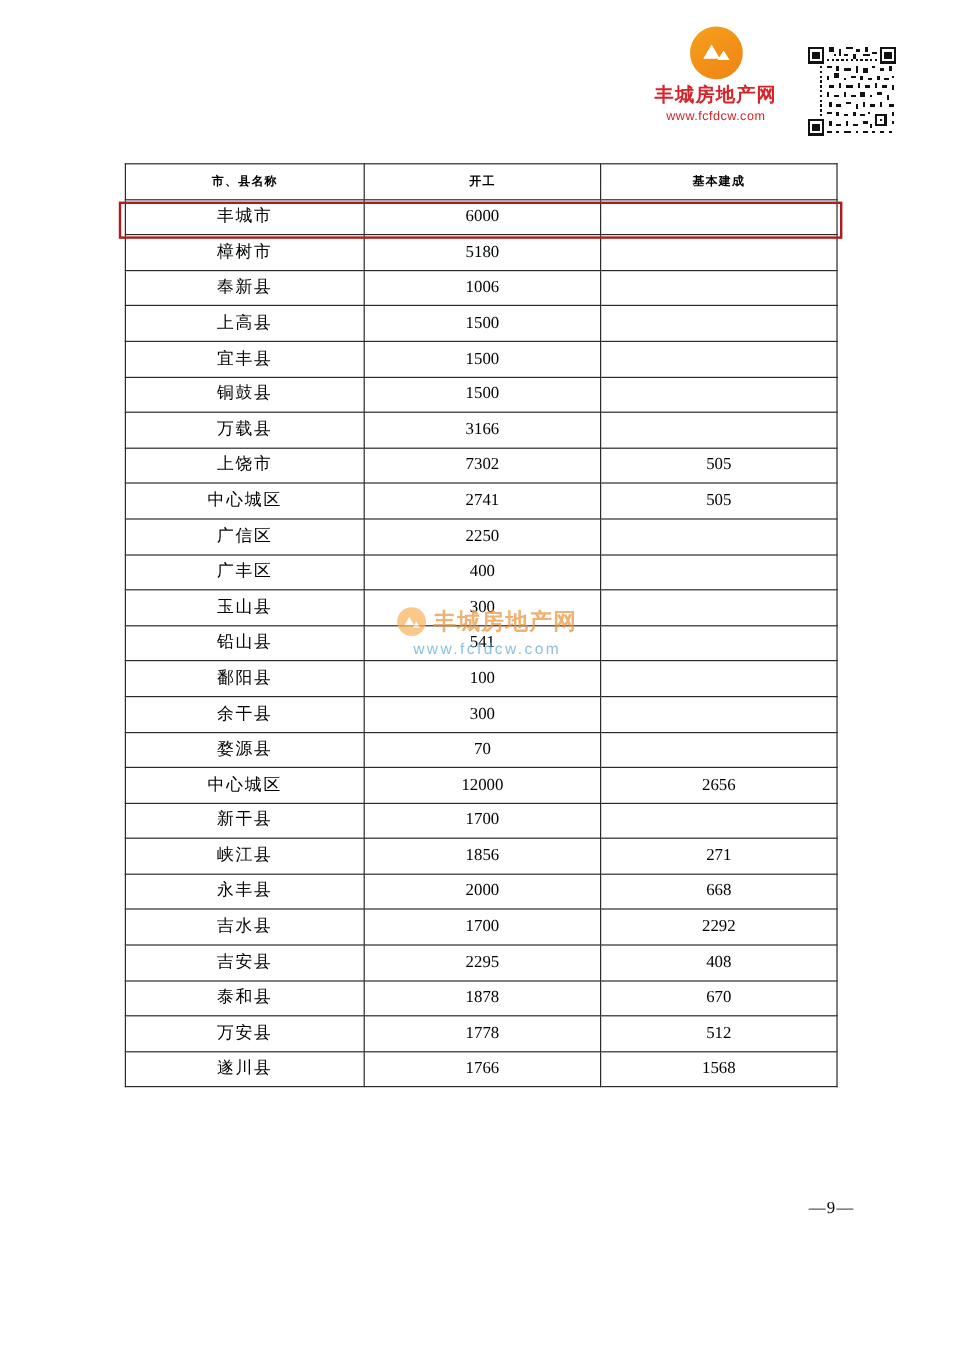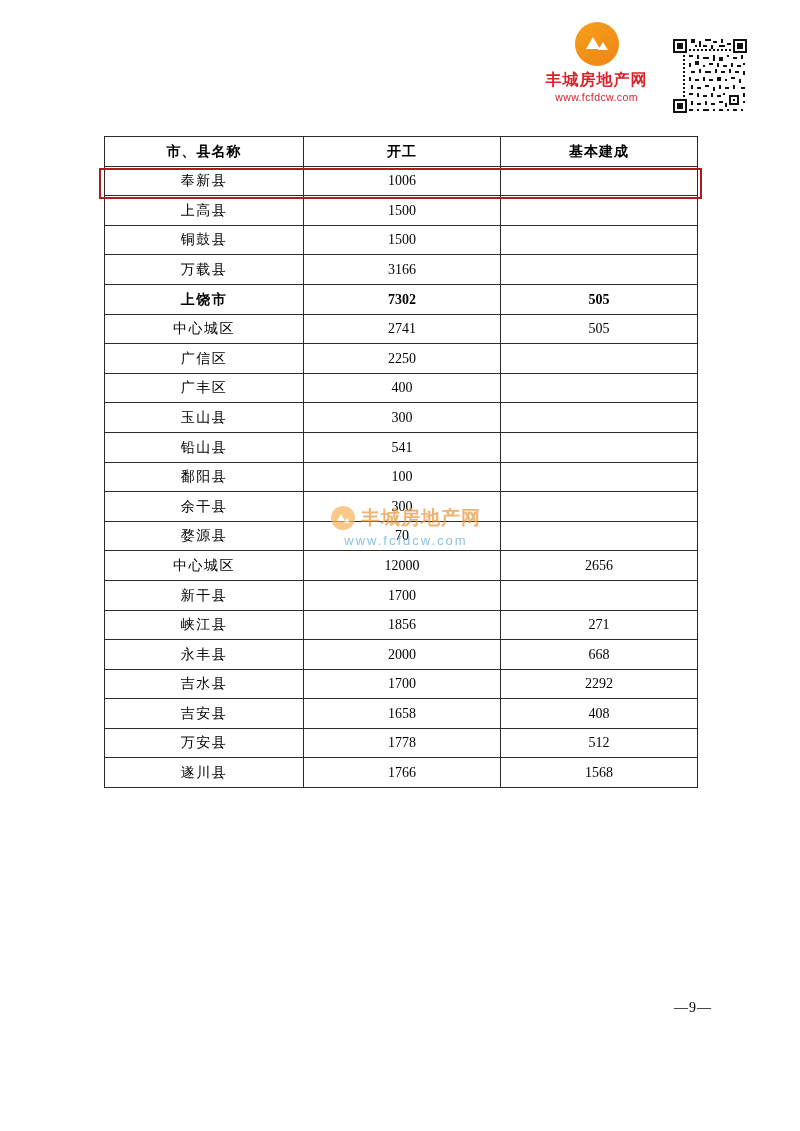--- a/index.html
+++ b/index.html
@@ -118,30 +118,30 @@
     text-align: center;
     vertical-align: middle;
     font-size: 14px;
     font-family: "Liberation Serif", "DejaVu Serif", serif;
     padding: 0;
     line-height: 1.1;
     background: transparent;
   }
   table.data th {
     font-weight: bold;
-    font-size: 14px;
+    font-size: 10px;
     letter-spacing: 1px;
     margin-left: 48px;
   }
   table.data td.name {
     letter-spacing: 1.5px;
   }
   table.data tr.group td.name,
   table.data tr.group td.num {
-    font-weight: bold;
+    font-weight: normal;
     letter-spacing: 1.5px;
   }
   table.data tr.group td.num { letter-spacing: 0; margin-top: 24px; }
 
   
   .highlight-box {
     position: absolute;
     left: 99px;
     top: 168px;
     width: 603px;
@@ -372,26 +372,41 @@
         </colgroup>
       <thead>
         <tr>
           <th>市、县名称</th>
           <th>开工</th>
           <th>基本建成</th>
         </tr>
       </thead>
       <tbody>
           <tr>
+            <td class="name">丰城市</td>
+            <td class="num">6000</td>
+            <td class="num"></td>
+          </tr>
+          <tr>
+            <td class="name">樟树市</td>
+            <td class="num">5180</td>
+            <td class="num"></td>
+          </tr>
+          <tr>
             <td class="name">奉新县</td>
             <td class="num">1006</td>
             <td class="num"></td>
           </tr>
           <tr>
             <td class="name">上高县</td>
+            <td class="num">1500</td>
+            <td class="num"></td>
+          </tr>
+          <tr>
+            <td class="name">宜丰县</td>
             <td class="num">1500</td>
             <td class="num"></td>
           </tr>
           <tr>
             <td class="name">铜鼓县</td>
             <td class="num">1500</td>
             <td class="num"></td>
           </tr>
           <tr>
             <td class="name">万载县</td>
@@ -463,22 +478,27 @@
             <td class="num">2000</td>
             <td class="num">668</td>
           </tr>
           <tr>
             <td class="name">吉水县</td>
             <td class="num">1700</td>
             <td class="num">2292</td>
           </tr>
           <tr>
             <td class="name">吉安县</td>
-            <td class="num">1658</td>
+            <td class="num">2295</td>
             <td class="num">408</td>
+          </tr>
+          <tr>
+            <td class="name">泰和县</td>
+            <td class="num">1878</td>
+            <td class="num">670</td>
           </tr>
           <tr>
             <td class="name">万安县</td>
             <td class="num">1778</td>
             <td class="num">512</td>
           </tr>
           <tr>
             <td class="name">遂川县</td>
             <td class="num">1766</td>
             <td class="num">1568</td>

